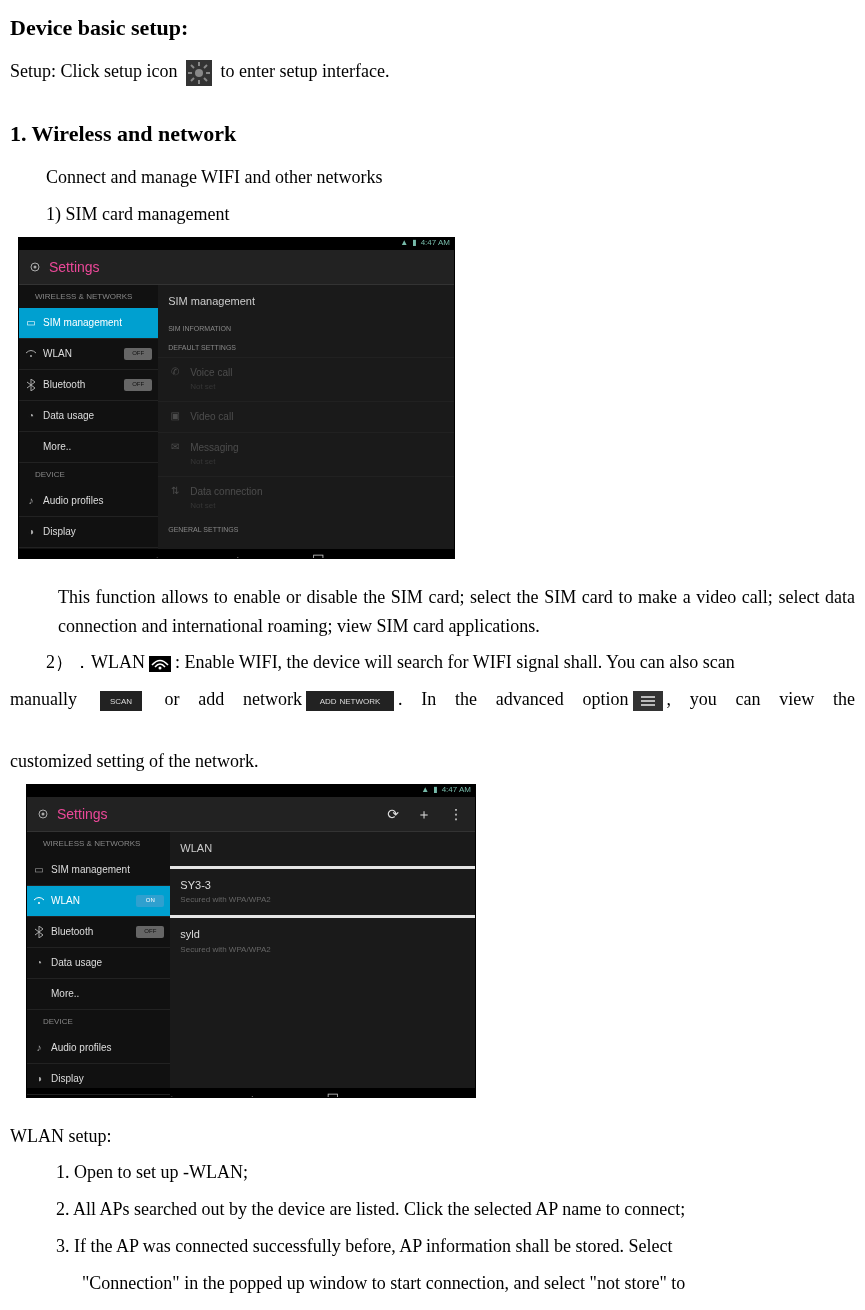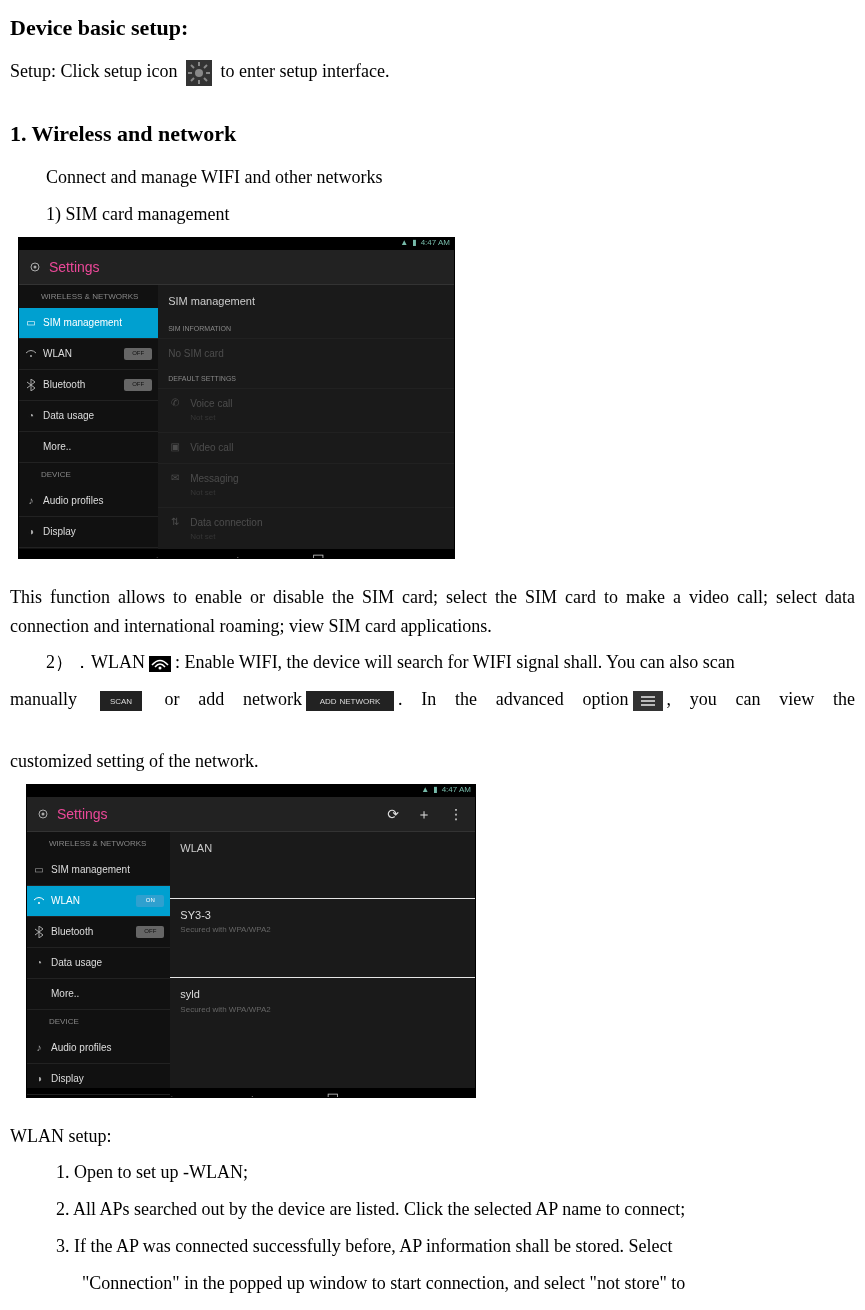--- a/index.html
+++ b/index.html
@@ -96,21 +96,21 @@
   }
   .sidebar {
     width: 32%;
     background: #111;
     color: #ddd;
     font-size: 10px;
   }
   .sidebar .section-header {
     color: #888;
     font-size: 8px;
-    padding: 6px 6px 4px 22px;
+    padding: 6px 6px 4px 16px;
   }
   .sidebar .item {
     display: flex;
     align-items: center;
     padding: 7px 6px;
     border-bottom: 1px solid #222;
     gap: 6px;
   }
   .sidebar .item.selected {
     background: #00a0d0;
@@ -180,23 +180,22 @@
     justify-content: center;
     align-items: center;
     gap: 70px;
     color: #ccc;
     font-size: 14px;
   }
 
   
   .wifi-row {
     padding: 8px 10px;
-    border-top: 1px solid #e5e5e5;
+    border-top: 3px solid #e5e5e5;
     color: #ccc;
-    margin-top: 32px;
   }
   .wifi-row .ssid { font-size: 11px; color: #ddd; }
   .wifi-row .sec { font-size: 8px; color: #666; }
 
   .justified {
     text-align: justify;
     text-align-last: justify;
     word-spacing: 0.04em;
   }
   .justified::after {
@@ -295,25 +294,20 @@
       </div>
       <div class="item">
         <span class="icon">≡</span>
         <span>Storage</span>
       </div>
 
     </div>
     <div class="content">
       <div class="panel-title">SIM management</div>
       <div class="mini-header">SIM INFORMATION</div>
-      <div class="row greyed">
-        <span class="rtext">
-            <span class="t1">No SIM card</span>
-          </span>
-      </div>
       <div class="mini-header">DEFAULT SETTINGS</div>
       <div class="row greyed">
         <span class="ricon">✆</span>
         <span class="rtext">
             <span class="t1">Voice call</span>
             <span class="t2">Not set</span>
           </span>
       </div>
       <div class="row greyed">
         <span class="ricon">▣</span>
@@ -339,21 +333,21 @@
 
     </div>
   </div>
   <div class="navbar">
     <span>⤺</span>
     <span>⌂</span>
     <span>☐</span>
   </div>
 </div>
 
-<div class="para" style="margin-top:24px;">This function allows to enable or disable the SIM card; select the SIM card to make a video call; select data connection and international roaming; view SIM card applications.</div>
+<div class="para" style="margin-top:24px;margin-left:48px;">This function allows to enable or disable the SIM card; select the SIM card to make a video call; select data connection and international roaming; view SIM card applications.</div>
 
 <div class="para indent">
   <span>2）．WLAN</span><span class="inline-icon">
     <svg width="22" height="16" viewBox="0 0 22 16">
         <rect width="22" height="16" fill="#000"></rect>
         <path d="M3 9 Q11 0 19 9" stroke="#fff" fill="none" stroke-width="1.5"></path>
         <path d="M6 11 Q11 5 16 11" stroke="#fff" fill="none" stroke-width="1.5"></path>
         <circle cx="11" cy="12" r="1.5" fill="#fff"></circle>
       </svg>
   </span><span>: Enable WIFI, the device will search for WIFI signal shall. You can also scan</span>

